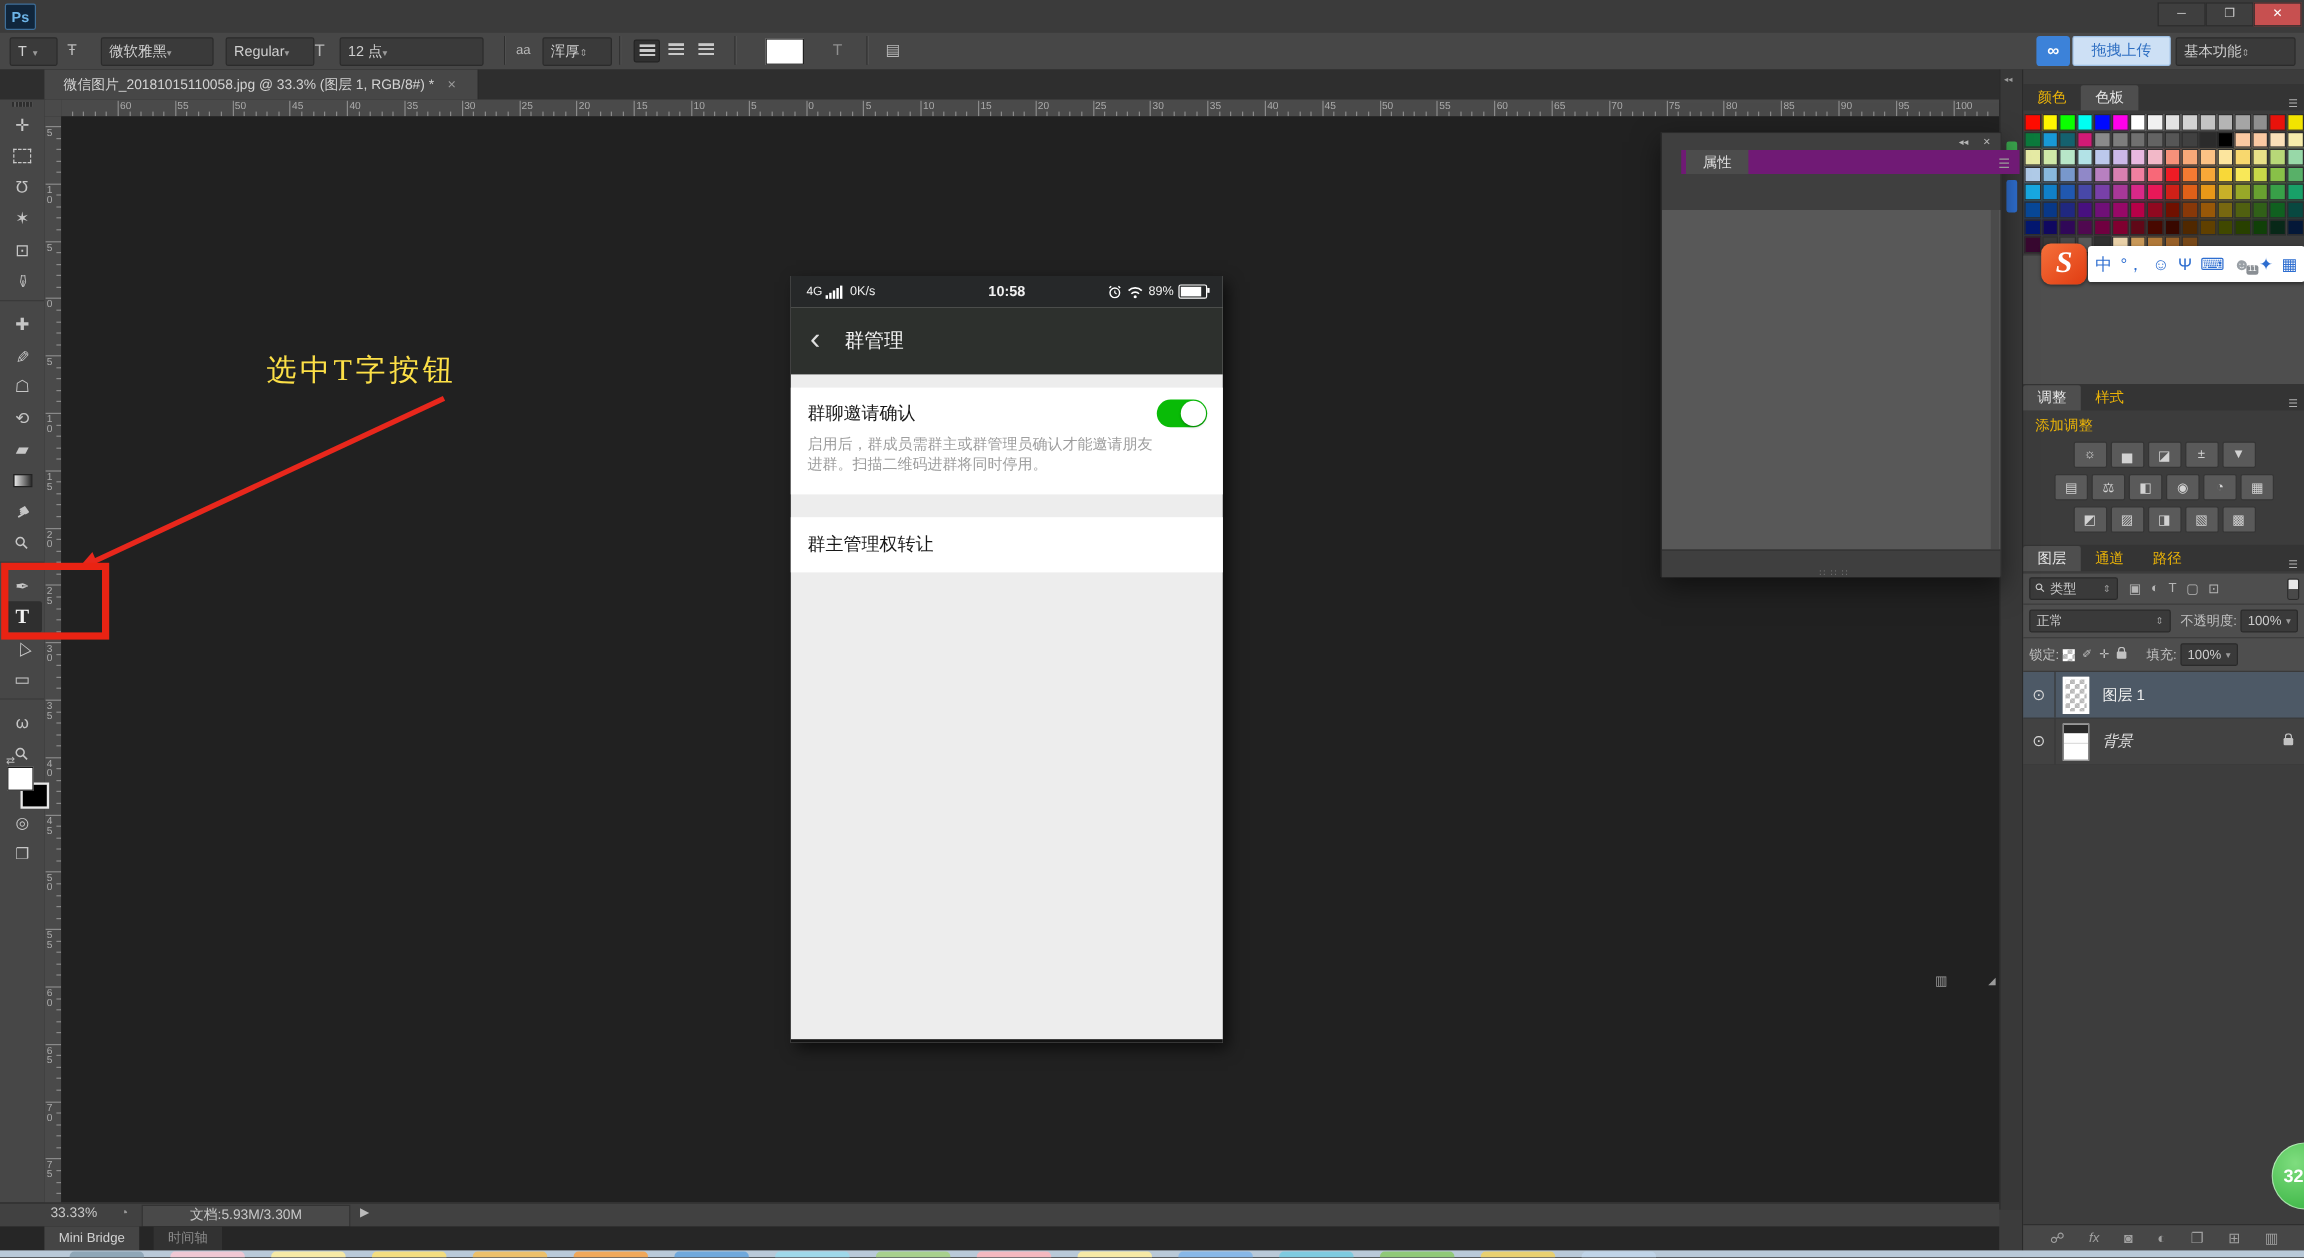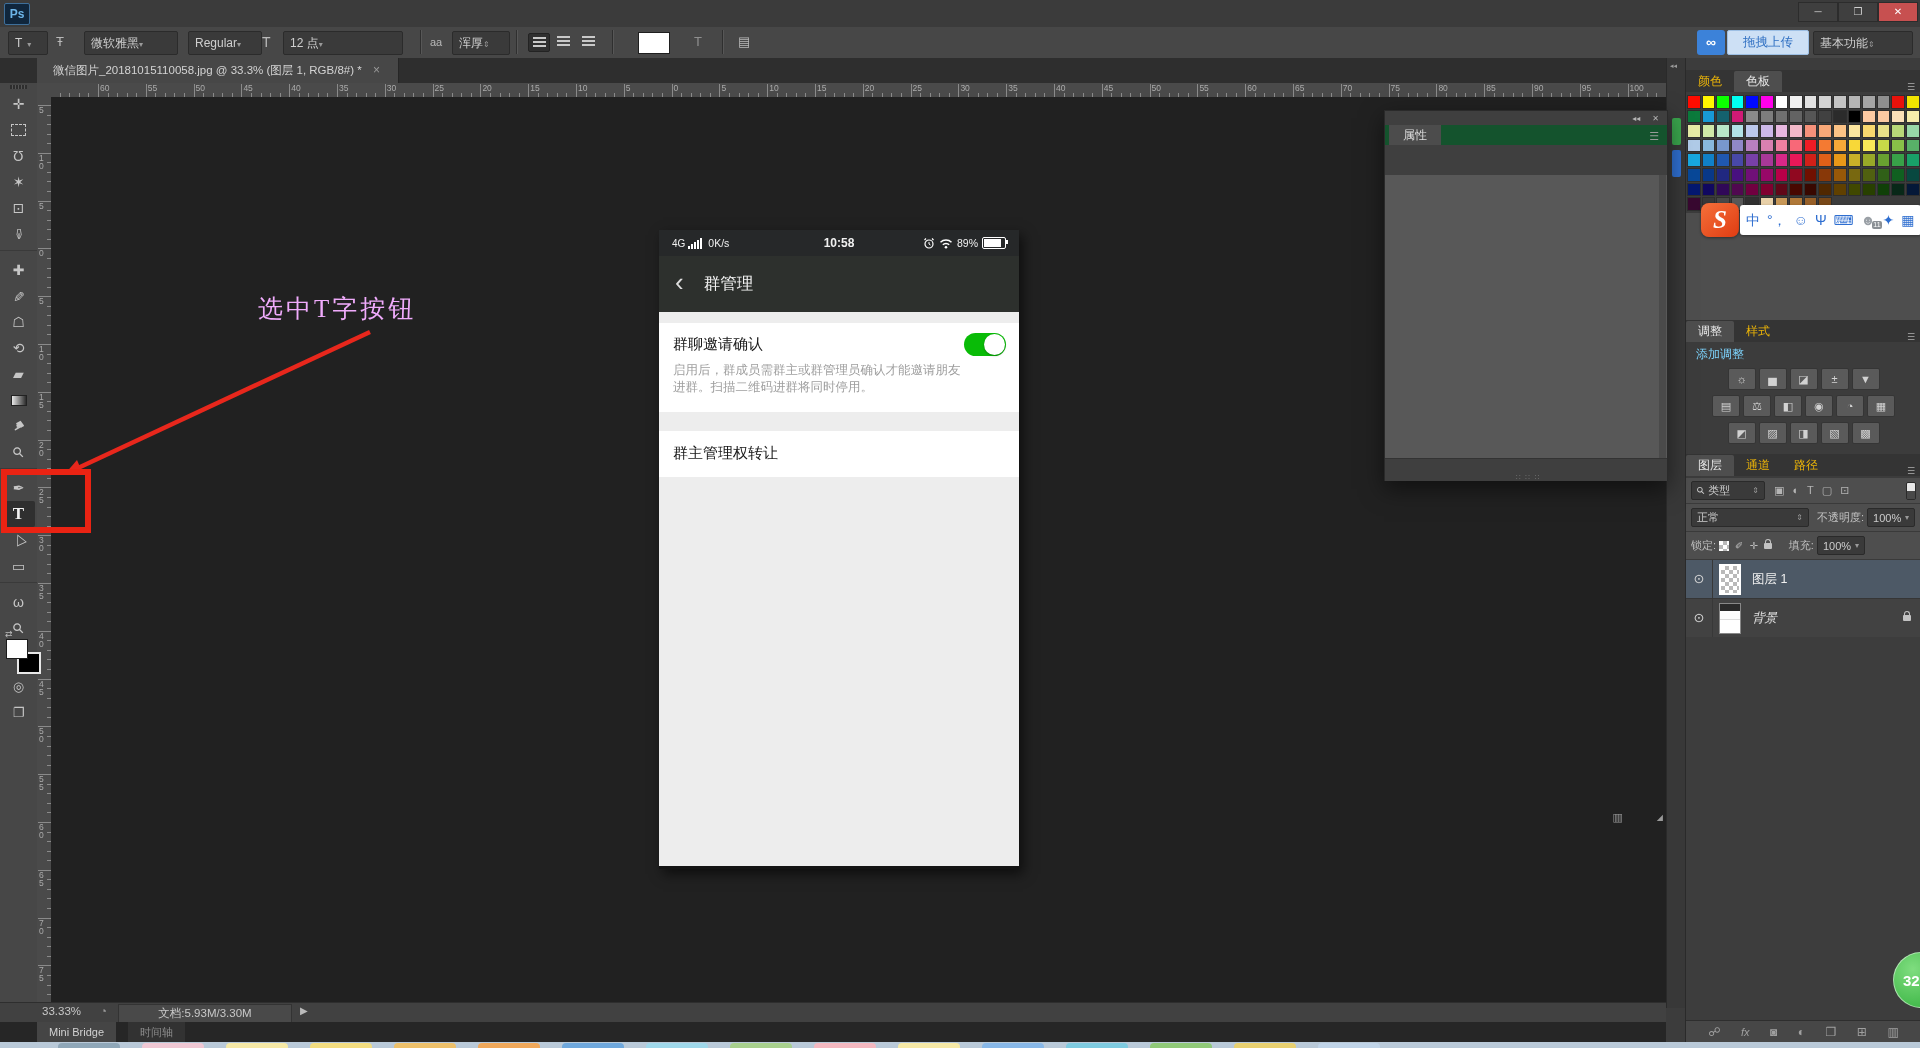--- a/index.html
+++ b/index.html
@@ -76,27 +76,27 @@
   .pcard{left:0;width:360px;background:#ffffff;}
   #card1{top:93px;height:89px;}
   #c1-title{left:14px;top:12px;font-size:15px;color:#181818;position:absolute;}
   .toggle{position:absolute;right:13px;top:10px;width:42px;height:23px;border-radius:12px;background:#09bb07;}
   .toggle i{position:absolute;right:1px;top:1px;width:21px;height:21px;border-radius:50%;background:#fff;display:block;box-shadow:0 1px 2px rgba(0,0,0,.3);}
   .pdesc{position:absolute;left:14px;font-size:12.5px;color:#9e9e9e;}
   #card2{top:201px;height:46px;}
   #c2-title{left:14px;top:13px;font-size:15px;color:#181818;position:absolute;}
   #p-bottom{left:0;top:636px;width:360px;height:3px;background:#141414;}
   
-  #ann-text{left:222px;top:292px;font-family:"Liberation Serif","DejaVu Serif",serif;font-size:25px;color:#f0abfc;letter-spacing:3px;z-index:30;margin-left:36px;}
+  #ann-text{left:222px;top:292px;font-family:"Liberation Serif","DejaVu Serif",serif;font-size:25px;color:#fde047;letter-spacing:3px;z-index:30;}
   #ann-arrow{left:40px;top:290px;z-index:30;pointer-events:none;}
   #tool-highlight{left:1px;top:469px;width:78px;height:52px;border:6px solid #ea2313;z-index:31;}
   
   #props{left:1384px;top:110px;width:284px;height:371px;background:#3f3f3f;box-shadow:0 8px 22px rgba(0,0,0,.5);z-index:20;border:1px solid #2a2a2a;box-sizing:border-box;}
   #props-head{left:0;top:0;width:282px;height:14px;background:#3f3f3f;display:flex;justify-content:flex-end;align-items:center;gap:12px;padding-right:8px;box-sizing:border-box;color:#b5b5b5;font-size:8px;}
-  #props-tabs{left:0;top:14px;width:282px;height:20px;background:#14532d;}
+  #props-tabs{left:16px;top:14px;width:282px;height:20px;background:#701a75;}
   #props-tab{left:4px;top:0;height:20px;padding:0 14px;background:#4c4c4c;color:#dedede;font-size:12px;line-height:20px;}
   #props-sub{left:0;top:34px;width:282px;height:30px;background:#4c4c4c;color:#e3e3e3;font-size:14px;line-height:30px;padding-left:14px;box-sizing:border-box;}
   #props-body{left:0;top:64px;width:282px;height:283px;background:#585858;}
   #props-scroll{right:1px;top:64px;width:7px;height:283px;background:#4a4a4a;position:absolute;}
   #props-foot{left:0;top:347px;width:282px;height:22px;background:#3f3f3f;border-top:1px solid #333;color:#9a9a9a;}
   .pm-ic{position:absolute;font-size:11px;color:#9a9a9a;}
   #props-grip{left:131px;top:362px;color:#6e6e6e;font-size:8px;letter-spacing:1px;position:absolute;}
   
   #strip{left:1666px;top:58px;width:19px;height:950px;background:#383838;border-left:1px solid #2a2a2a;}
   .chip{position:absolute;left:5px;width:9px;height:27px;border-radius:2px;}
@@ -111,21 +111,21 @@
   #sw-body{left:0;top:155px;width:235px;height:107px;background:#4e4e4e;position:absolute;}
   
   #sogou{left:15px;top:145px;position:absolute;z-index:25;display:flex;align-items:flex-start;}
   #sogou-logo{width:38px;height:34px;background:linear-gradient(140deg,#f5703a,#e03c12);border-radius:8px;color:#fff;
     font-size:25px;font-weight:bold;font-style:italic;text-align:center;line-height:33px;font-family:"Liberation Serif",serif;box-shadow:0 1px 3px rgba(0,0,0,.4);}
   #sogou-bar{margin-left:1px;margin-top:2px;width:181px;height:30px;background:#fff;border-radius:3px;display:flex;align-items:center;padding:0 6px;box-sizing:border-box;gap:7px;box-shadow:0 1px 3px rgba(0,0,0,.4);}
   .sg{color:#2e6ed0;font-size:14px;position:relative;line-height:1;}
   .sg.gray{color:#9aa0a6;}
   .sg .bdg{position:absolute;right:-6px;bottom:-2px;background:#8a8f94;color:#fff;font-size:7px;border-radius:2px;padding:0 1px;line-height:8px;}
   
-  #adj-label{left:10px;top:288px;position:absolute;color:#7dd3fc;font-size:12px;}
+  #adj-label{left:10px;top:288px;position:absolute;color:#eab308;font-size:12px;}
   #adj-rows{left:0;top:310px;width:235px;position:absolute;}
   .adj-row{display:flex;justify-content:center;gap:3px;margin-bottom:5px;}
   .adj-chip{width:26px;height:20px;background:#5a5a5a;border:1px solid #353535;border-radius:2px;color:#d2d2d2;
     font-size:11px;display:flex;align-items:center;justify-content:center;}
   
   .lrowc{position:absolute;left:0;width:235px;background:#4e4e4e;display:flex;align-items:center;border-bottom:1px solid #3a3a3a;box-sizing:border-box;color:#c0c0c0;font-size:11px;}
   .ctl{background:#3a3a3a;border:1px solid #2a2a2a;border-radius:2px;color:#cccccc;font-size:11px;display:inline-flex;align-items:center;padding:0 5px;height:19px;box-sizing:border-box;}
   .lockic{color:#bdbdbd;font-size:10px;margin:0 3px;}
   .padlock{display:inline-block;width:8px;height:6px;background:#c2c2c2;border-radius:1px;position:relative;margin:0 3px;}
   .padlock:before{content:"";position:absolute;left:1px;top:-4px;width:4px;height:4px;border:1.5px solid #c2c2c2;border-bottom:none;border-radius:3px 3px 0 0;}

